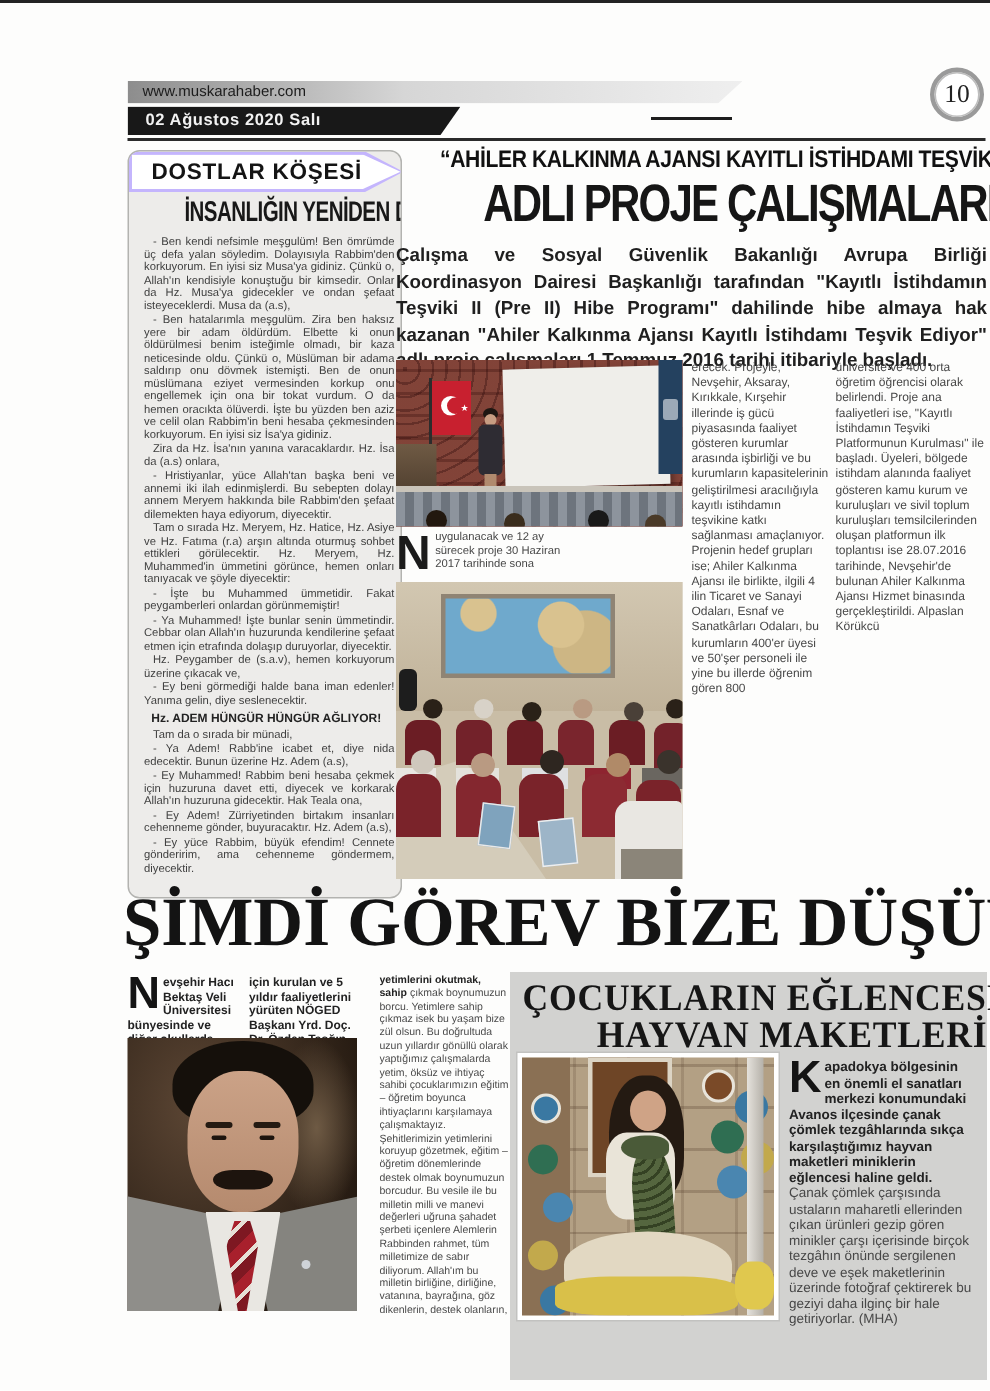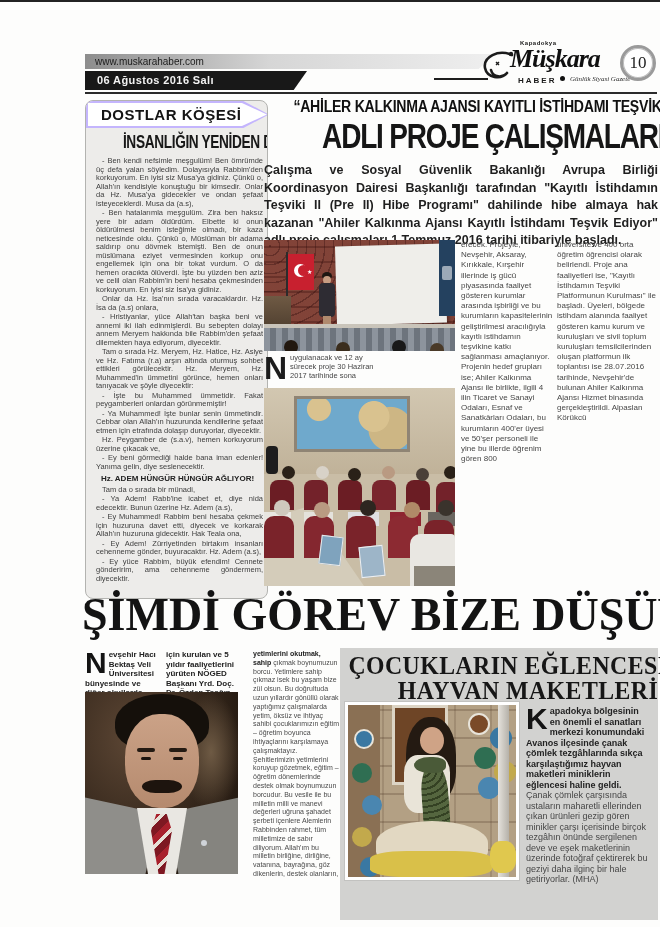--- a/index.html
+++ b/index.html
@@ -192,51 +192,39 @@
 <body>
 
 <div class="page">
 
   <div class="abs topline"></div>
 
   <div class="abs url-bar">
     <span>www.muskarahaber.com</span>
   </div>
   <div class="abs date-bar">
-    <span>06 Ağustos 2016 Salı</span>
+    <span>02 Ağustos 2020 Salı</span>
   </div>
   <div class="abs mid-rule"></div>
 
-  <div class="abs logo">
-    <svg class="abs logo-swoosh" viewBox="0 0 40 38" width="40" height="38">
-      <path d="M36 7 C22 1 7 9 9 20 C11 30 25 32 31 25 M31 25 C27 30 17 30 15 22" stroke="#1c1c1c" fill="none" stroke-width="2.6" stroke-linecap="round"></path>
-      <circle cx="35" cy="6" r="2.2" fill="#1c1c1c"></circle>
-      <path d="M20 14 l3 3 M23 14 l-3 3" stroke="#1c1c1c" stroke-width="1.4"></path>
-    </svg>
-    <div class="abs logo-region">Kapadokya</div>
-    <div class="abs logo-name">Müşkara</div>
-    <div class="abs logo-sub">HABER</div>
-    <div class="abs logo-dot"></div>
-    <div class="abs logo-tagline">Günlük Siyasi Gazete</div>
-  </div>
   <div class="abs page-circle">10</div>
   <div class="abs header-rule"></div>
 
   <div class="abs left-box">
     <div class="abs ribbon-outer">
       <div class="abs ribbon-inner">DOSTLAR KÖŞESİ</div>
     </div>
     <div class="abs dostlar-headline">
       <span>İNSANLIĞIN YENİDEN DİRİLİŞİ</span>
     </div>
     <div class="abs dostlar-body">
       <div>
           <p>- Ben kendi nefsimle meşgulüm! Ben ömrümde üç defa yalan söyledim. Dolayısıyla Rabbim'den korkuyorum. En iyisi siz Musa'ya gidiniz. Çünkü o, Allah'ın kendisiyle konuştuğu bir kimsedir. Onlar da Hz. Musa'ya gidecekler ve ondan şefaat isteyeceklerdi. Musa da (a.s),</p>
           <p>- Ben hatalarımla meşgulüm. Zira ben haksız yere bir adam öldürdüm. Elbette ki onun öldürülmesi benim isteğimle olmadı, bir kaza neticesinde oldu. Çünkü o, Müslüman bir adama saldırıp onu dövmek istemişti. Ben de onun müslümana eziyet vermesinden korkup onu engellemek için ona bir tokat vurdum. O da hemen oracıkta ölüverdi. İşte bu yüzden ben aziz ve celil olan Rabbim'in beni hesaba çekmesinden korkuyorum. En iyisi siz İsa'ya gidiniz.</p>
-          <p>Onlar da Hz. İsa'nın sırada varacaklardır. Hz. İsa da (a.s) onlara,</p>
+          <p>Zira da Hz. İsa'nın yanına varacaklardır. Hz. İsa da (a.s) onlara,</p>
           <p>- Hristiyanlar, yüce Allah'tan başka beni ve annemi iki ilah edinmişlerdi. Bu sebepten dolayı annem Meryem hakkında bile Rabbim'den şefaat dilemekten haya ediyorum, diyecektir.</p>
           <p>Tam o sırada Hz. Meryem, Hz. Hatice, Hz. Asiye ve Hz. Fatıma (r.a) arşın altında oturmuş sohbet ettikleri görülecektir. Hz. Meryem, Hz. Muhammed'in ümmetini görünce, hemen onları tanıyacak ve şöyle diyecektir:</p>
           <p>- İşte bu Muhammed ümmetidir. Fakat peygamberleri onlardan görünmemiştir!</p>
           <p>- Ya Muhammed! İşte bunlar senin ümmetindir. Cebbar olan Allah'ın huzurunda kendilerine şefaat etmen için etrafında dolaşıp duruyorlar, diyecektir.</p>
           <p>Hz. Peygamber de (s.a.v), hemen korkuyorum üzerine çıkacak ve,</p>
           <p>- Ey beni görmediği halde bana iman edenler! Yanıma gelin, diye seslenecektir.</p>
         </div>
       <div class="dostlar-subhead">Hz. ADEM HÜNGÜR HÜNGÜR AĞLIYOR!</div>
       <div>
           <p>Tam da o sırada bir münadi,</p>

